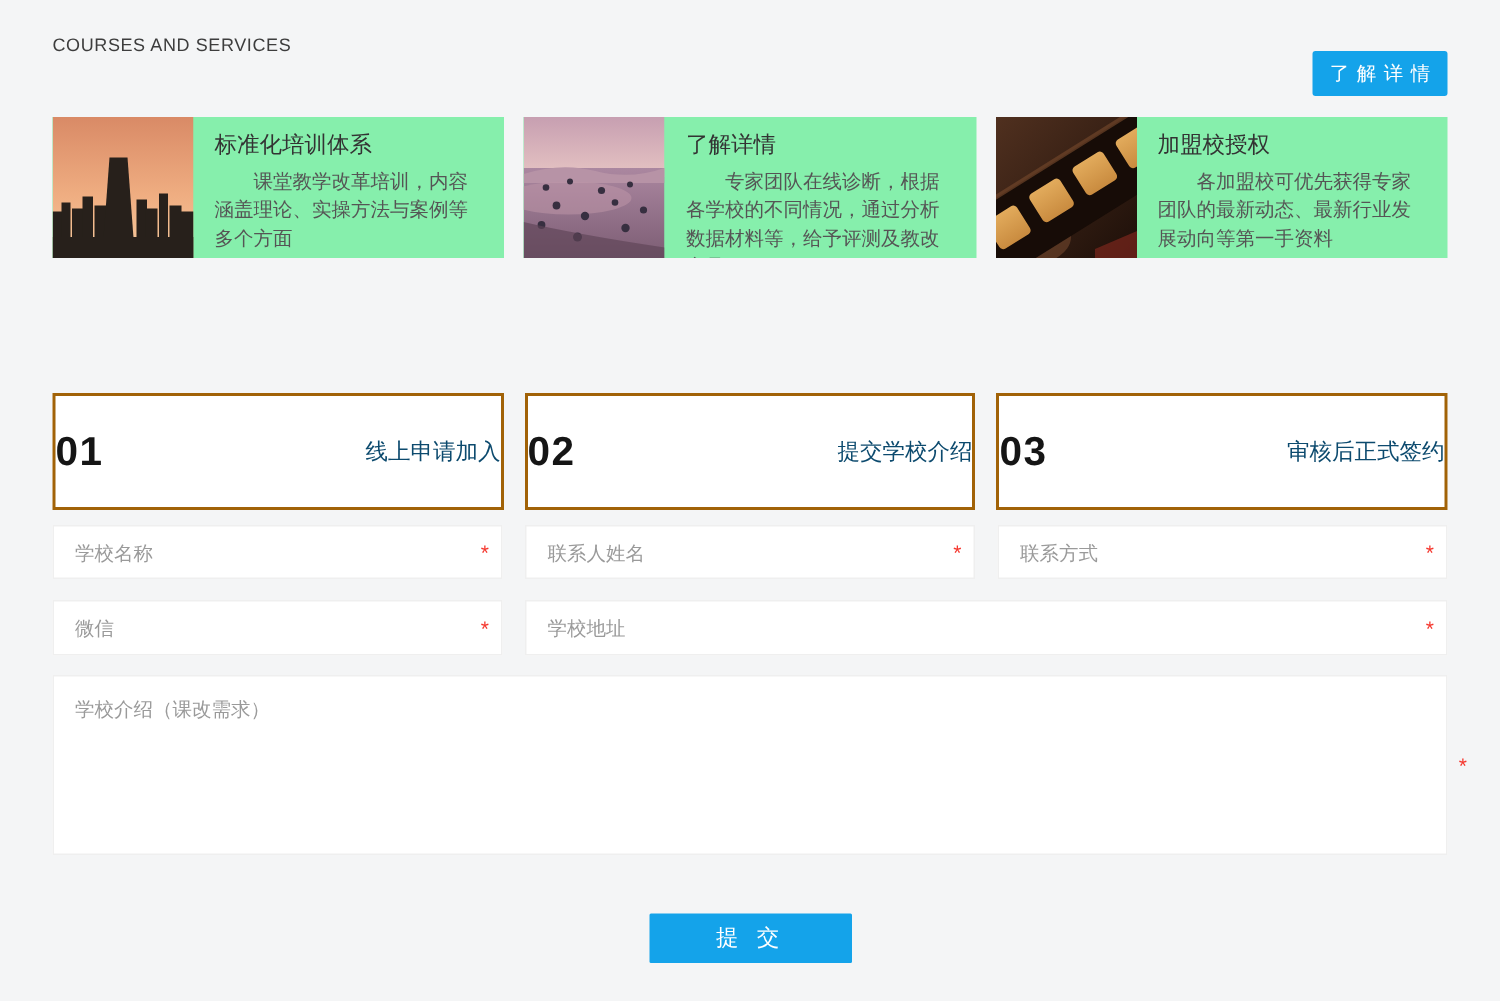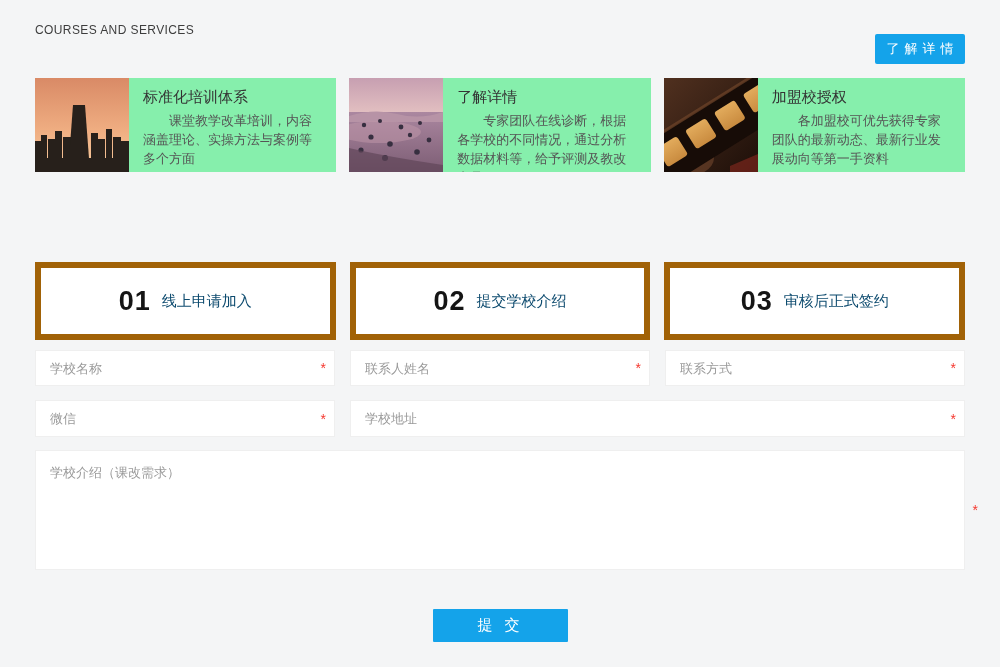--- a/index.html
+++ b/index.html
@@ -23,22 +23,22 @@
   
   .cards { position:absolute; left:35px; right:35px; top:78px; height:94px; display:flex; gap:13px; }
   .card { flex:1 1 0; background:#86efac; display:flex; overflow:hidden; }
   .card svg { width:94px; height:94px; flex:0 0 94px; display:block; }
   .card-body { flex:1; padding:9px 14px 0 14px; overflow:hidden; }
   .card-title { font-size:15px; color:#333; line-height:20px; margin-bottom:4px; }
   .card-desc { font-size:13px; color:#555; line-height:19px; text-indent:2em; }
 
   
   .steps { position:absolute; left:35px; right:35px; top:262px; height:78px; display:flex; gap:14px; }
-  .step-box { flex:1 1 0; background:#fff; border:6px solid #a16207;
-    display:flex; align-items:center; justify-content:center; }
+  .step-box { flex:1 1 0; background:#fff; border:2px solid #a16207;
+    display:flex; align-items:center; justify-content:space-between; }
   .step-num { font-size:27px; font-weight:700; color:#151515; letter-spacing:1px; }
   .step-label { font-size:15px; color:#0c4a6e; margin-left:11px; }
 
   
   .form-row { position:absolute; left:35px; right:35px; display:grid; gap:15px; }
   #row1 { top:350px; height:36px; grid-template-columns:repeat(3,1fr); }
   #row2 { top:400px; height:37px; grid-template-columns:300px 1fr; }
   #row3 { top:450px; height:120px; grid-template-columns:1fr; }
   .field { position:relative; height:100%; }
   .field input, .field textarea { width:100%; height:100%; background:#fff;

